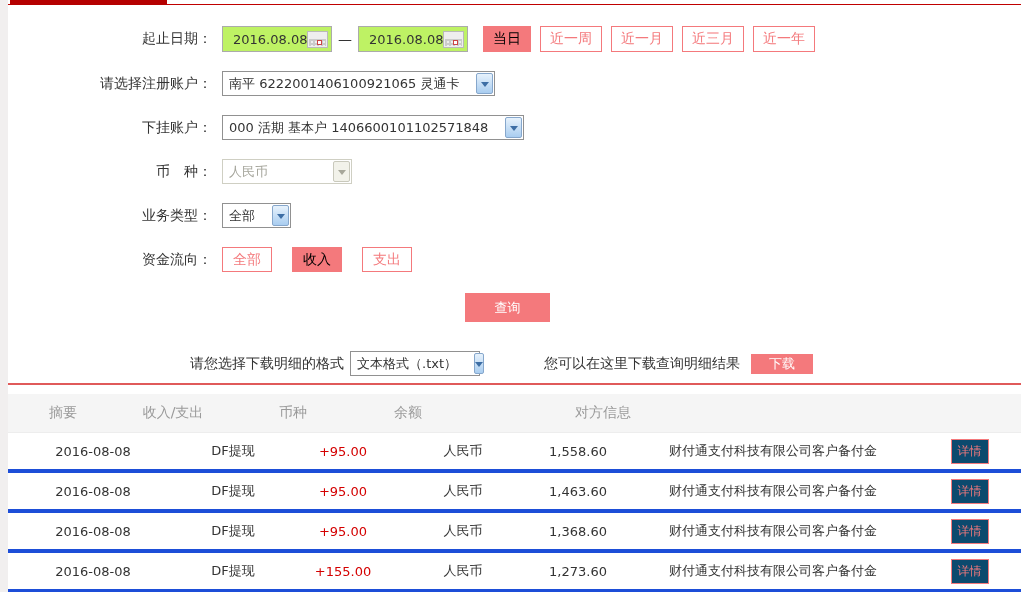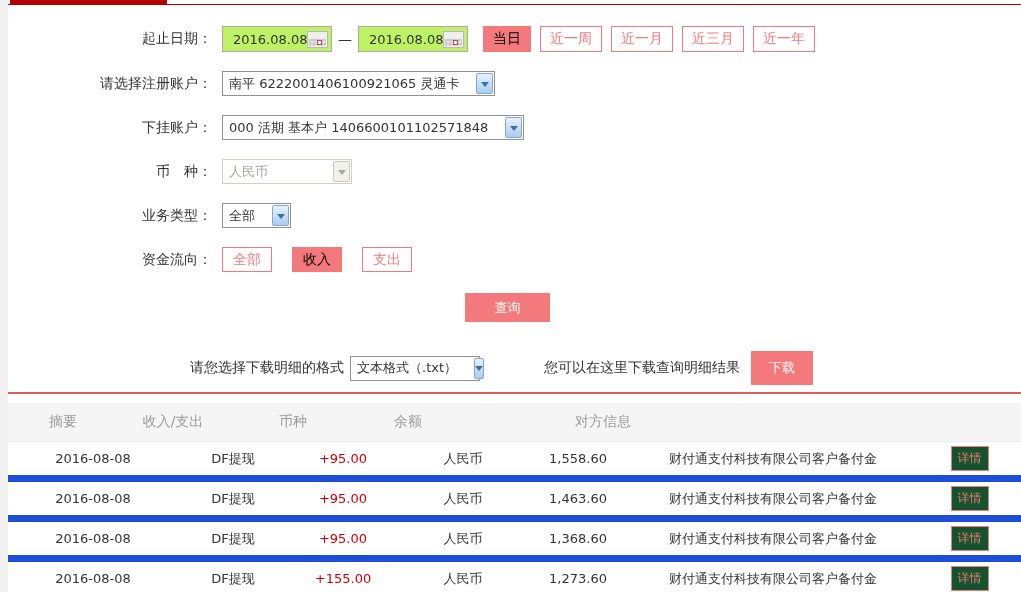--- a/index.html
+++ b/index.html
@@ -73,41 +73,41 @@
   .query-btn {
     margin:21px 0 0 457px; width:85px; height:29px;
     background:#f4797c; color:#fff; border:none; font-size:13px;
     cursor:pointer; font-family:inherit; display:block;
   }
 
   .dl-row { display:flex; align-items:center; margin:29px 0 0 182px; }
   .dl-label { font-size:14px; color:#333; margin-right:6px; }
   .dl-hint { font-size:14px; color:#333; margin-left:64px; margin-right:11px; }
   .dl-btn {
-    width:62px; height:34px; background:#f4797c; color:#fff; border:none;
+    width:62px; height:20px; background:#f4797c; color:#fff; border:none;
     font-size:13px; cursor:pointer; font-family:inherit;
   }
 
   
   .red-sep { margin-top:7px; height:2px; background:#e05a5a; }
   .thead {
     margin-top:9px; height:39px; background:#f5f5f5;
     display:flex; align-items:center; color:#9a9a9a; font-size:14px;
     border-bottom:1px solid #ededed;
   }
   .trow {
     height:40px; display:flex; align-items:center; font-size:13px;
-    border-bottom:7px solid #1d4ed8; background:#fff;
+    border-bottom:4px solid #1d4ed8; background:#fff;
   }
   .c { text-align:center; overflow:hidden; white-space:nowrap; }
   .c1 { width:170px; } .c2 { width:110px; } .c3 { width:110px; }
   .c4 { width:130px; } .c5 { width:100px; } .c6 { width:290px; } .c7 { width:103px; }
   .amount { color:#d40000; }
   .detail-btn {
-    width:38px; height:25px; background:#14532d; border:1px solid #f4797c;
+    width:38px; height:25px; background:#0c4a6e; border:1px solid #f4797c;
     color:#f4797c; font-size:12px; cursor:pointer; font-family:inherit;
   }
 </style>
 </head>
 <body>
 
 <div class="tab-indicator"></div>
 <div class="top-rule"></div>
 
 <div class="content">

